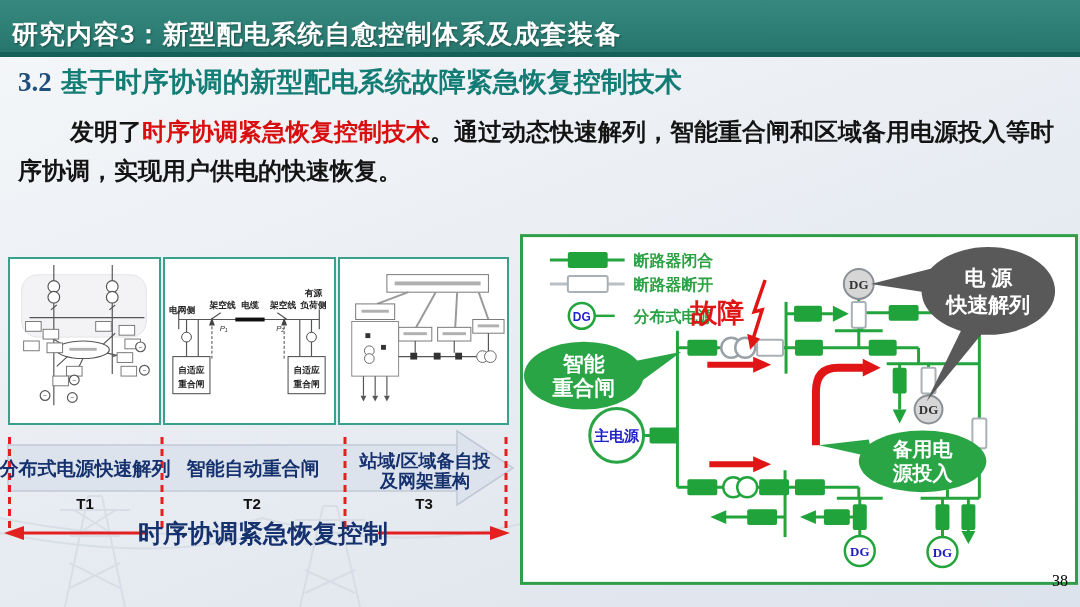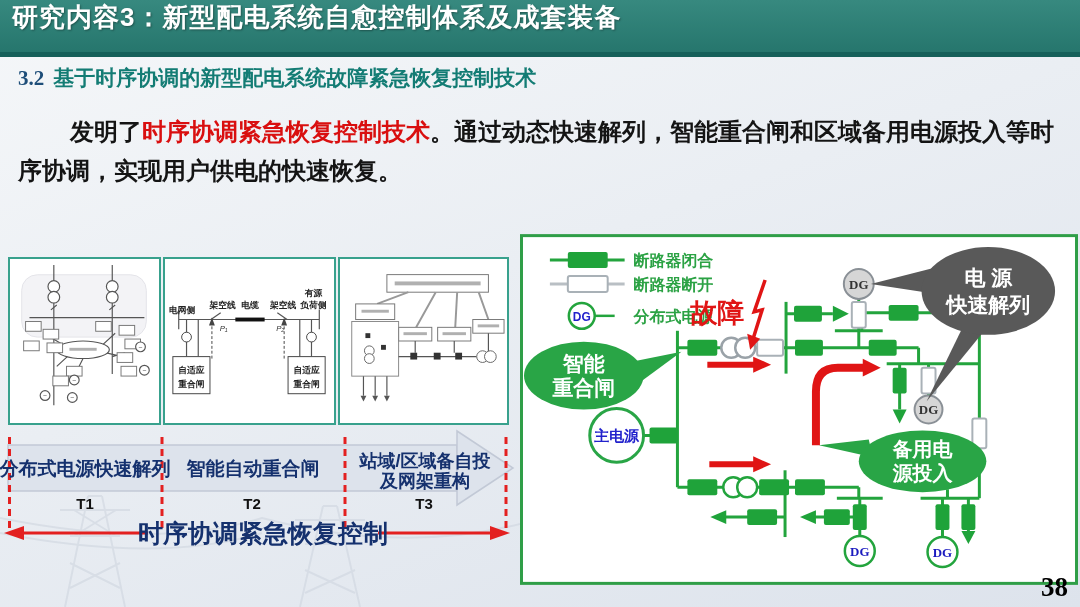--- a/index.html
+++ b/index.html
@@ -3,37 +3,37 @@
 <meta charset="utf-8">
 <style>
   html,body{margin:0;padding:0;}
   .slide{position:relative;width:1080px;height:607px;overflow:hidden;
     background:linear-gradient(160deg,#f5f7f9 0%,#eaeef3 45%,#dde3ec 100%);
     font-family:"Liberation Sans",sans-serif;}
   .bg-towers{position:absolute;left:0;top:478px;z-index:0;opacity:.55;}
   .layer{position:absolute;z-index:1;}
   .header{left:0;top:0;width:1080px;height:52px;
     background:linear-gradient(180deg,#37897f,#26766d);
-    border-bottom:5px solid #16605a;display:flex;align-items:flex-start;}
+    border-bottom:5px solid #16605a;display:flex;align-items:flex-end;}
   .header span{color:#fff;font-size:26px;font-weight:700;padding-left:12px;letter-spacing:1px;
     text-shadow:1px 1px 2px rgba(0,0,0,.35);}
-  .subtitle{left:18px;top:64px;font-size:21px;font-weight:700;white-space:nowrap;}
+  .subtitle{left:18px;top:64px;font-size:27px;font-weight:700;white-space:nowrap;}
   .sub-num{color:#1e4e79;font-family:"Liberation Serif",serif;margin-right:9px;}
   .sub-text{color:#137c74;}
   .body-text{left:18px;top:112px;width:1045px;font-size:24px;font-weight:700;color:#141414;
     line-height:39px;text-indent:52px;}
   .hl{color:#d90f0f;}
   .panel{position:absolute;z-index:1;top:257px;height:168px;background:#fff;border:2px solid #38a18d;box-sizing:border-box;}
   .panel svg{display:block;width:100%;height:100%;}
   .p1{left:8px;width:153px;}
   .p2{left:163px;width:173px;}
   .p3{left:338px;width:171px;}
   .tl{left:0;top:428px;}
   .diagram{left:520px;top:233px;}
-  .pagenum{right:12px;top:572px;font-family:"Liberation Serif",serif;font-size:27px;font-weight:700;color:#000;}
+  .pagenum{right:12px;top:572px;font-family:"Liberation Serif",serif;font-size:16px;font-weight:400;color:#000;}
   text{font-family:"Liberation Sans",sans-serif;}
   .sk{stroke:#555;stroke-width:1.2;fill:none;}
   .skbox{fill:#fff;stroke:#777;stroke-width:1;}
   .pt{fill:#b0b0b0;}
   .lgt{fill:#2ba244;font-size:16px;font-weight:700;}
   .net-line{stroke:#23a43d;stroke-width:3;fill:none;}
   .bk{fill:#1fa33a;}
   .bko{fill:#fff;stroke:#a9b1b7;stroke-width:2;}
   .garr{fill:#1fa33a;}
   .rarr{fill:#e01515;}

